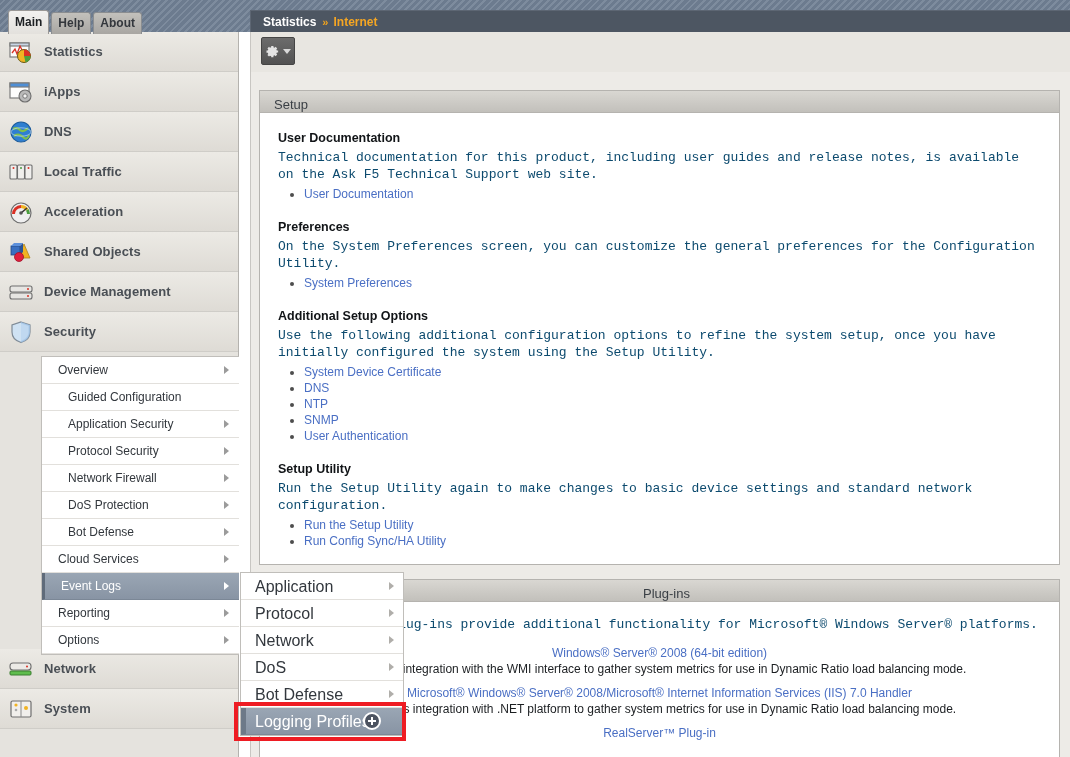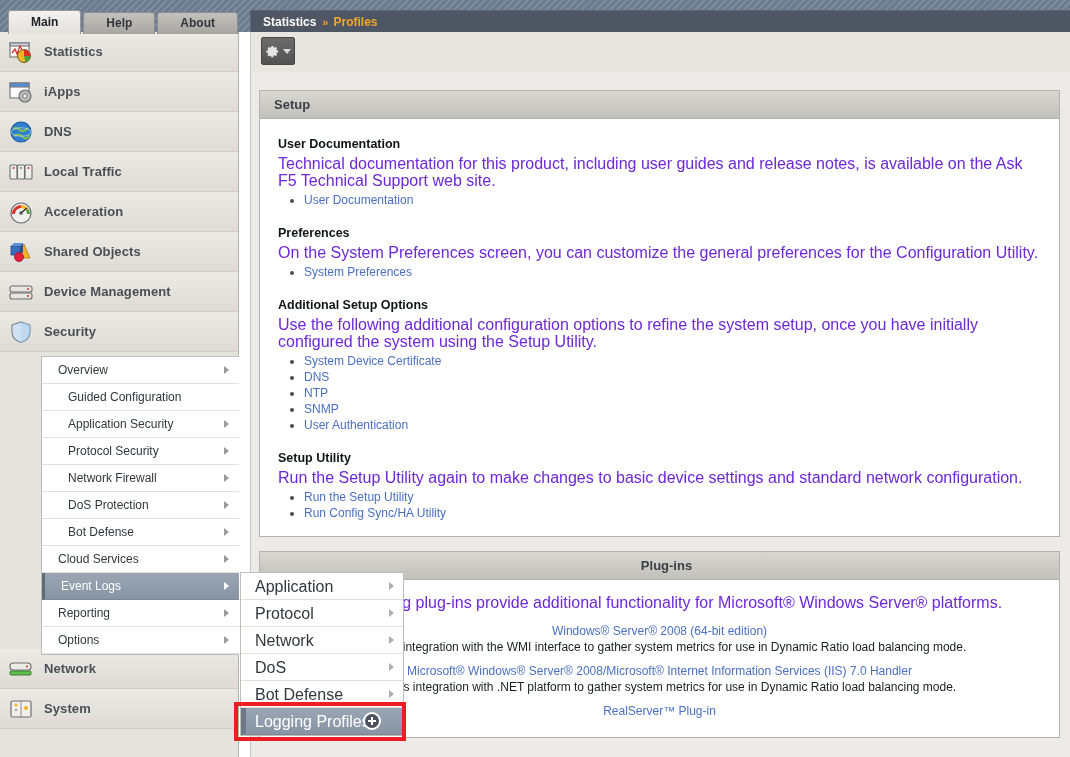--- a/index.html
+++ b/index.html
@@ -39,21 +39,21 @@
   .tabs {
     position: absolute;
     top: 10px; left: 8px;
     display: flex;
     align-items: flex-end;
     z-index: 30;
   }
   .tab {
     height: 22px;
     line-height: 21px;
-    padding: 0 22px;
+    padding: 0 6px;
     margin-right: 2px;
     font-size: 12px;
     font-weight: bold;
     color: #33373c;
     text-align: center;
     border: 1px solid #8a8d90;
     border-bottom: none;
     border-radius: 3px 3px 0 0;
     background: linear-gradient(to bottom, #c3c1bc 0%, #a8a6a2 100%);
     cursor: pointer;
@@ -278,46 +278,46 @@
     border-left: 1px solid #c8c6c2;
     overflow: hidden;
   }
 
   .panel {
     margin: 18px 10px 0 8px;
     border: 1px solid #b5b3af;
     background: #ffffff;
   }
   .panel-header {
-    height: 28px;
+    height: 22px;
     line-height: 28px;
     padding-left: 14px;
     font-size: 13px;
     color: #3a3f45;
     background: linear-gradient(to bottom, #d9d7d2 0%, #c2c0bb 100%);
     border-bottom: 1px solid #b5b3af;
-    font-weight: bold;
   }
   .panel-body {
     padding: 18px 18px 14px 18px;
     background: #ffffff;
   }
 
   .sec-title {
     font-size: 12.5px;
     font-weight: bold;
     color: #111417;
     margin: 0 0 4px 0;
   }
   .sec-title.spaced { margin-top: 18px; }
   .sec-para {
-    font-size: 16px;
-    color: #6d28d9;
+    font-size: 13px;
+    color: #0c4a6e;
     margin: 0 0 2px 0;
     line-height: 17px;
+    font-family: Liberation Mono, monospace;
   }
   ul.link-list {
     margin: 4px 0 0 0;
     padding-left: 26px;
     list-style: disc;
   }
   ul.link-list li {
     line-height: 15px;
     margin-bottom: 1px;
     color: #4d4d4d;
@@ -352,21 +352,21 @@
 
   <div class="tabs">
     <div class="tab active">Main</div>
     <div class="tab">Help</div>
     <div class="tab">About</div>
   </div>
 
   <div class="breadcrumb-bar">
     <span class="bc-root">Statistics</span>
     <span class="bc-sep">»</span>
-    <span class="bc-current">Profiles</span>
+    <span class="bc-current">Internet</span>
   </div>
 
   <div class="toolbar">
     <div class="gear-button">
       <svg width="15" height="15" viewBox="0 0 16 16">
         <path fill="#e4e4e4" d="M8 5.2A2.8 2.8 0 1 0 8 10.8 2.8 2.8 0 1 0 8 5.2zM8 9.4A1.4 1.4 0 1 1 8 6.6 1.4 1.4 0 1 1 8 9.4z"></path>
         <path fill="#e4e4e4" d="M14 7H12.6a4.7 4.7 0 0 0-.55-1.33l1-1-1.72-1.72-1 1A4.7 4.7 0 0 0 9 3.4V2H6.6v1.4a4.7 4.7 0 0 0-1.33.55l-1-1L2.55 4.67l1 1A4.7 4.7 0 0 0 3 7H1.6v2.4H3c.12.47.3.91.55 1.33l-1 1 1.72 1.72 1-1c.42.25.86.43 1.33.55V14H9v-1.4c.47-.12.91-.3 1.33-.55l1 1 1.72-1.72-1-1c.25-.42.43-.86.55-1.33H14V7z"></path>
       </svg>
       <span class="caret-down"></span>
     </div>

